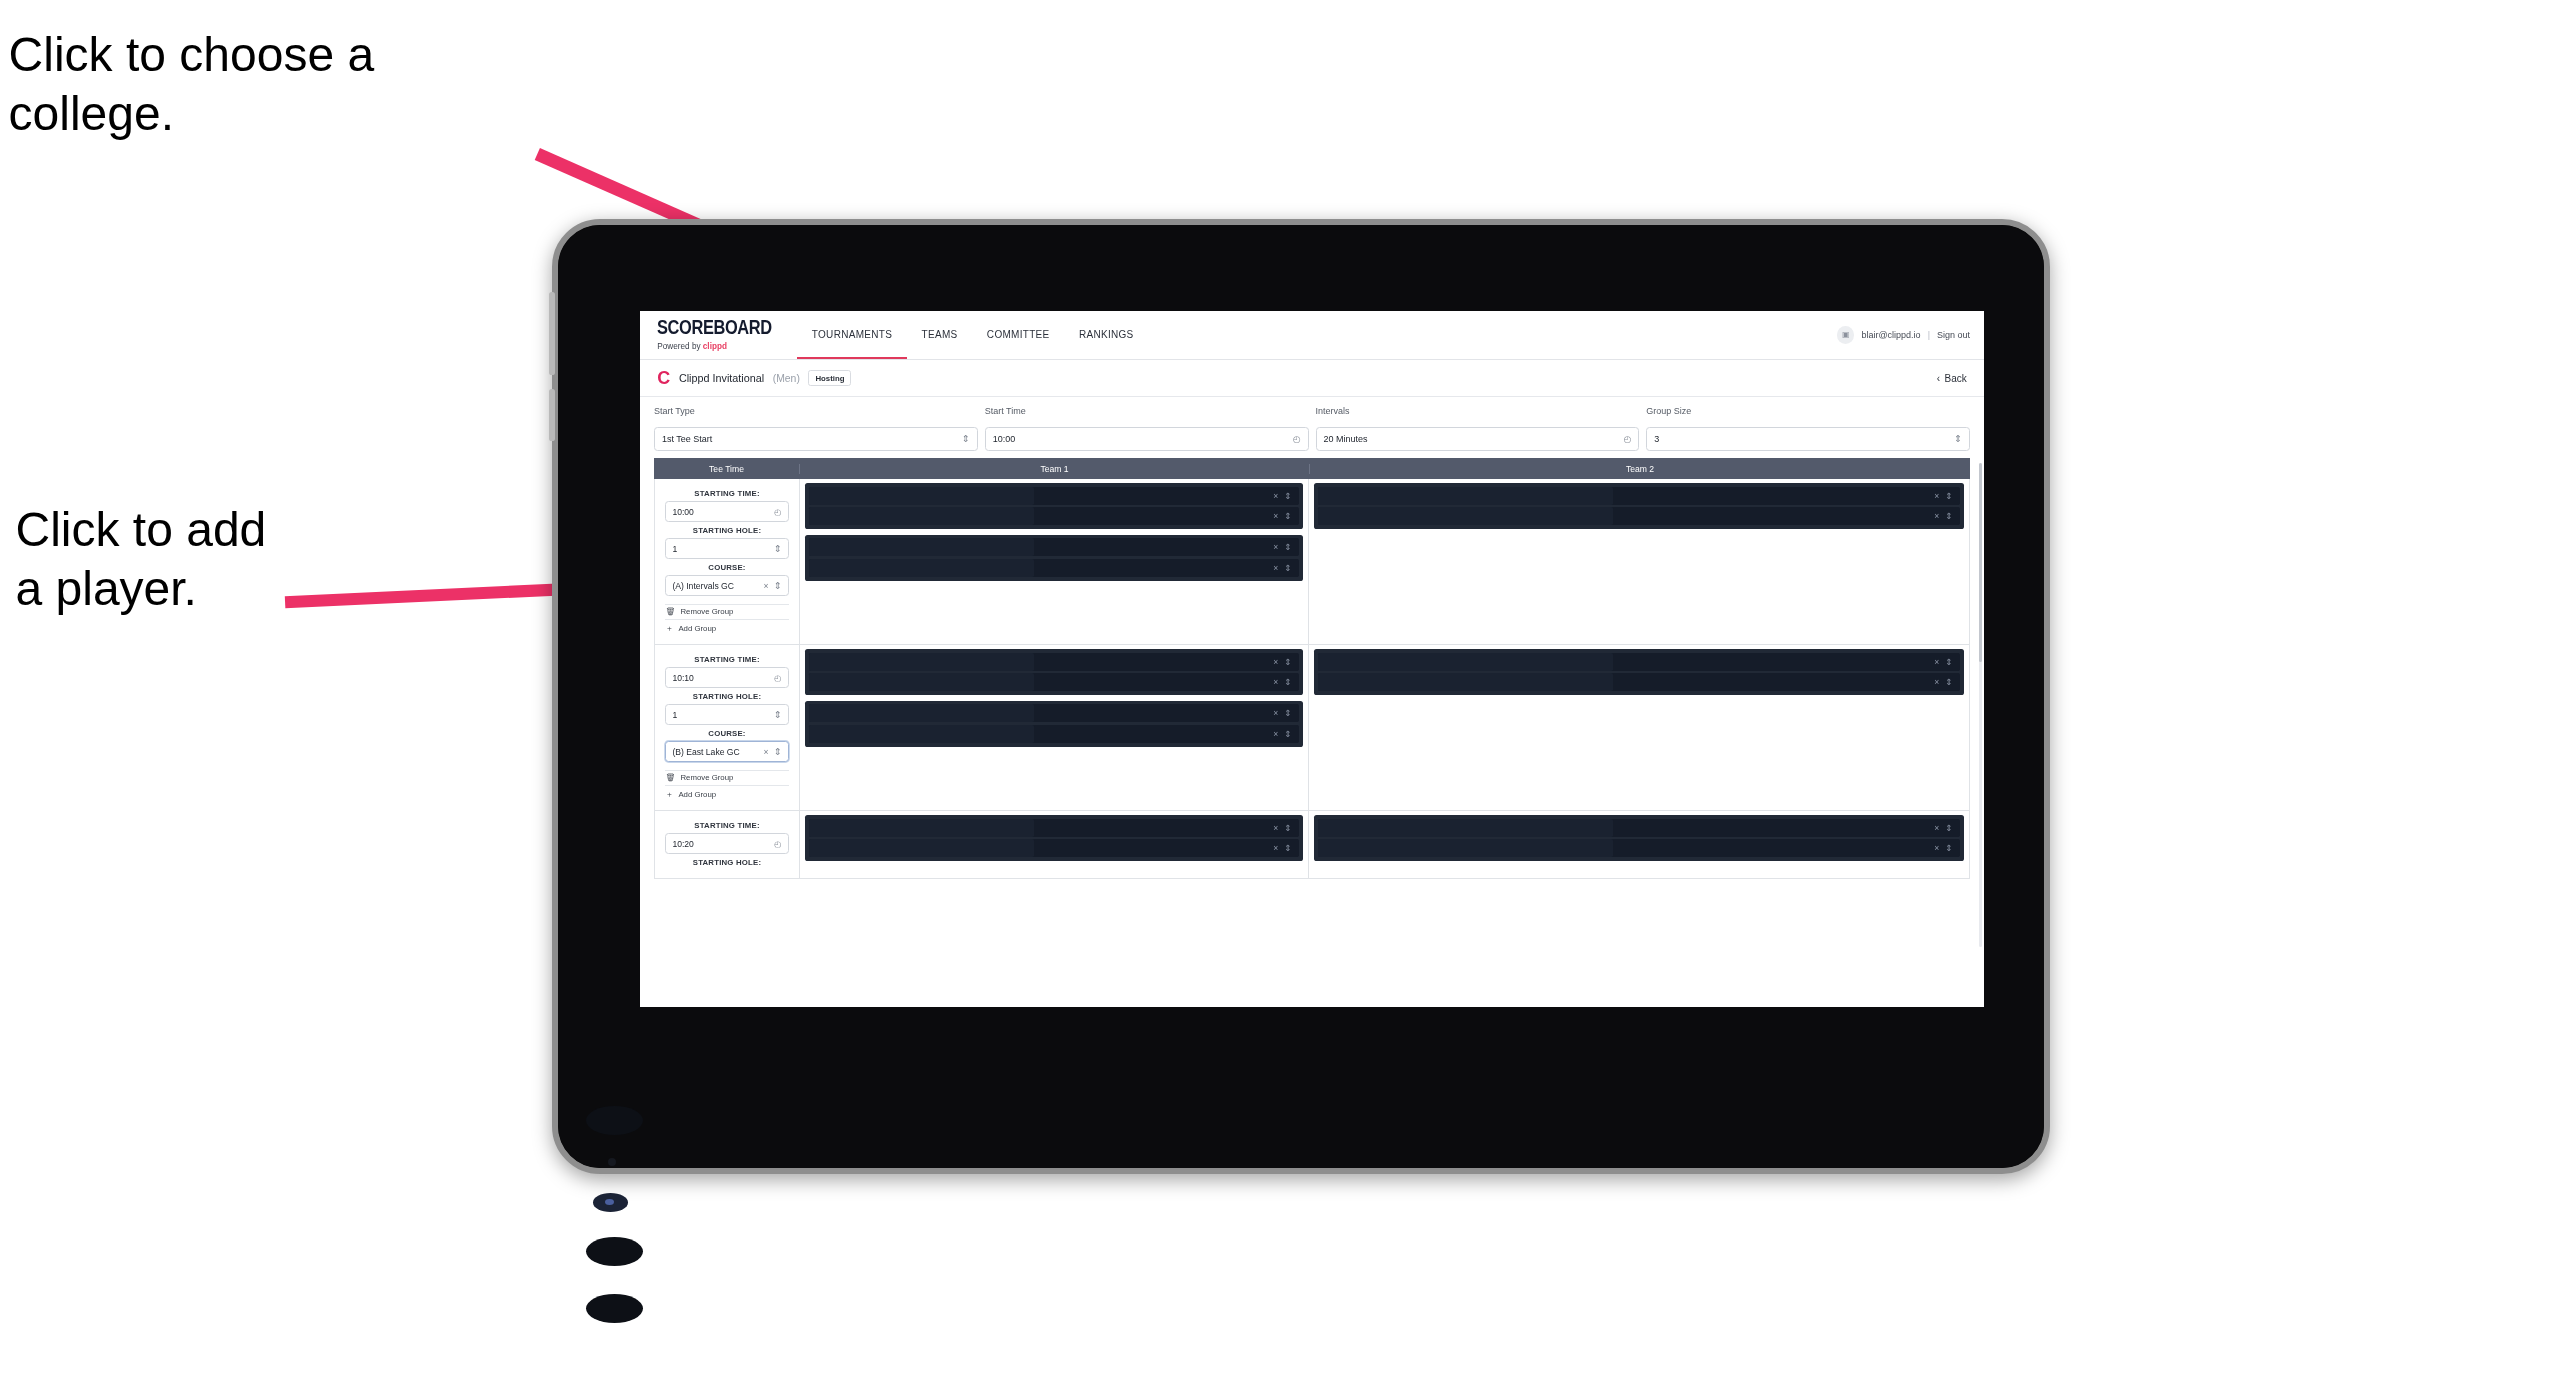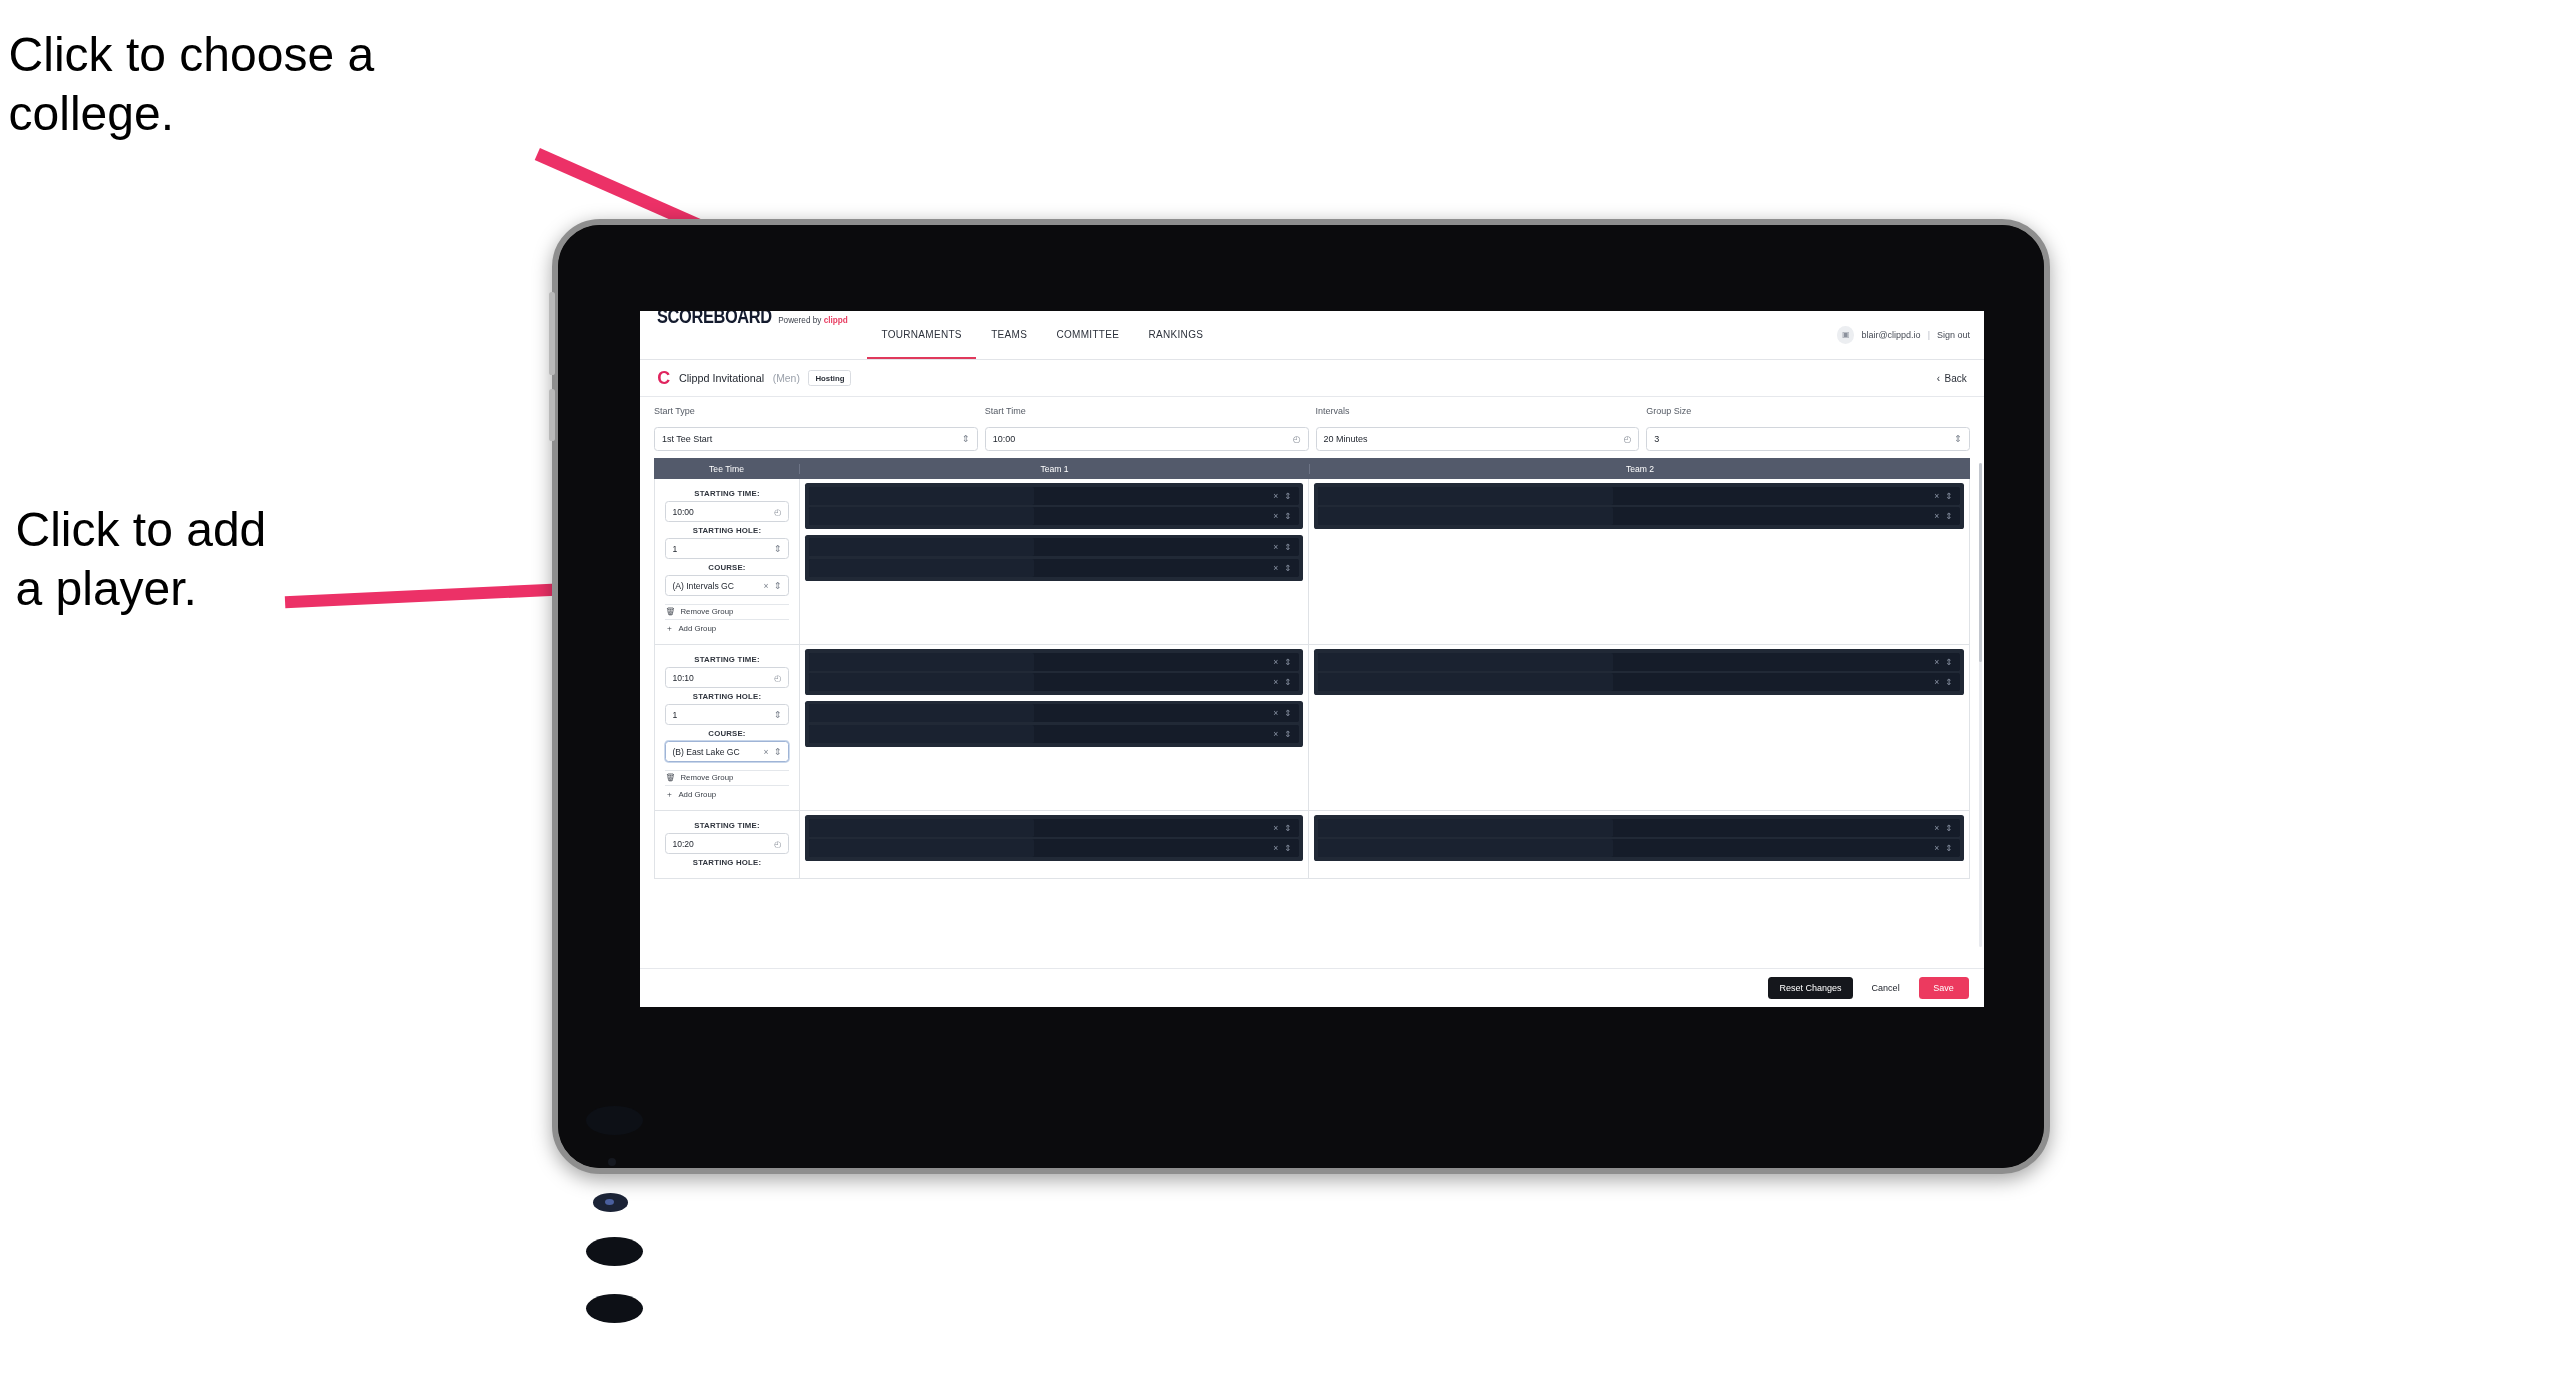--- a/index.html
+++ b/index.html
@@ -67,21 +67,21 @@
   }
 
   
   #topbar{
     height:48px;
     border-bottom:0.9px solid #e2e4e8;
     display:flex;align-items:stretch;
     background:#fff;
     position:relative;
   }
-  #brand{ display:flex;flex-direction:row;justify-content:center; padding-left:17.3px; padding-right:19px; }
+  #brand{ display:flex;flex-direction:column;justify-content:center; padding-left:17.3px; padding-right:19px; }
   #brand-word{
     font-family:"Liberation Sans", sans-serif;
     font-weight:bold;
     font-size:17.3px;
     letter-spacing:-0.4px;
     color:#141b2e;
     transform:scaleY(1.18) scaleX(.95);
     transform-origin:left center;
     line-height:1;
   }
@@ -509,21 +509,16 @@
           </div>
         </div>
       </div>
 
     </div>
 
     <div id="vscroll">
       <div id="vscroll-thumb"></div>
     </div>
 
-    <div id="footer">
-      <div class="btn" id="btn-reset">Reset Changes</div>
-      <div class="btn" id="btn-cancel">Cancel</div>
-      <div class="btn" id="btn-save">Save</div>
-    </div>
 
   </div>
 </div>
 
 
 </body></html>

